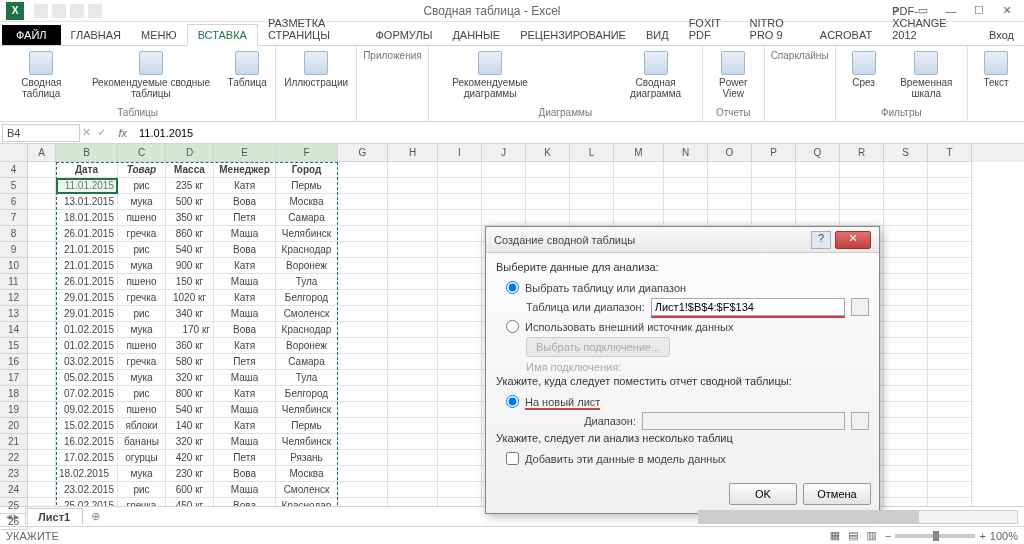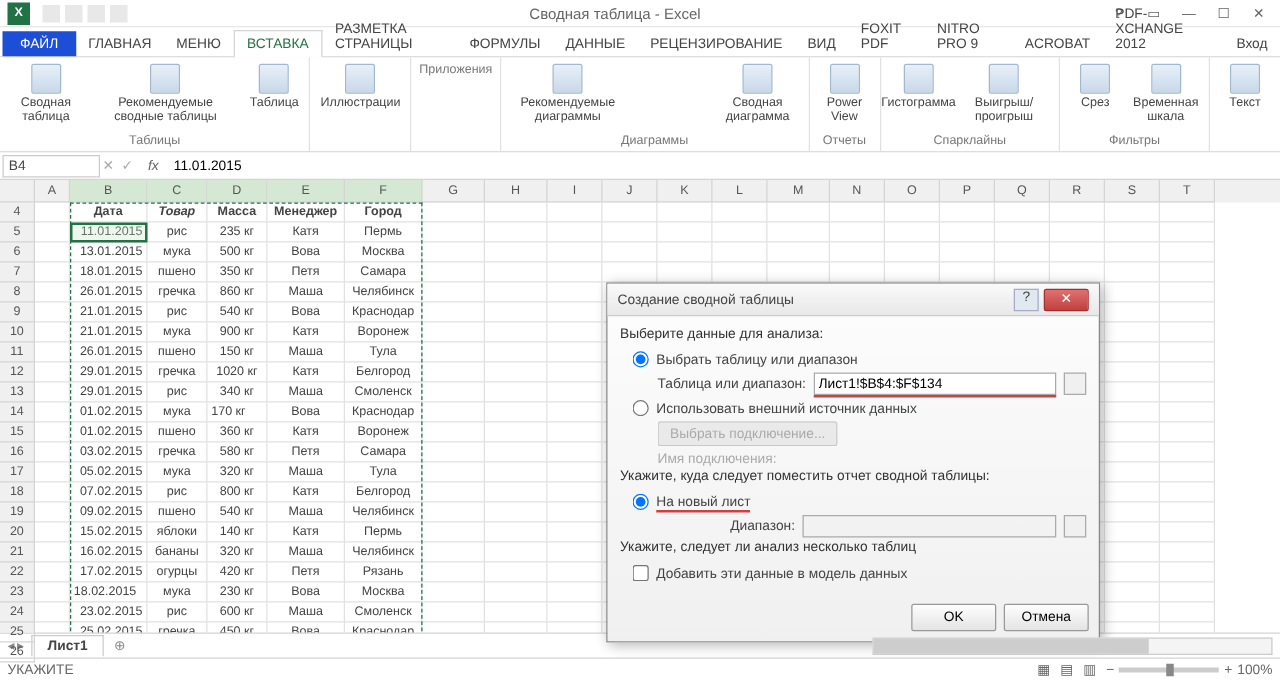--- a/index.html
+++ b/index.html
@@ -5,21 +5,21 @@
 *{box-sizing:border-box;margin:0;padding:0;font-family:"Segoe UI",Tahoma,sans-serif;font-size:11px}
 body{background:#fff;width:1024px;height:544px;overflow:hidden;position:relative;color:#444}
 .titlebar{height:22px;background:#fff;display:flex;align-items:center;border-bottom:1px solid #e1e1e1}
 .titlebar .excel-ic{width:18px;height:18px;margin:0 6px;background:#217346;color:#fff;display:flex;align-items:center;justify-content:center;font-size:10px;font-weight:bold}
 .titlebar .qat{display:flex;gap:4px;margin-left:4px}
 .titlebar .qat span{width:14px;height:14px;background:#e8e8e8;display:inline-block}
 .titlebar .ttl{flex:1;text-align:center;color:#666;font-size:12px}
 .titlebar .winbtns{display:flex;gap:2px;margin-right:4px}
 .titlebar .winbtns span{width:26px;height:18px;display:flex;align-items:center;justify-content:center;color:#666}
 .tabs{height:24px;background:#fff;display:flex;align-items:flex-end;padding-left:2px;border-bottom:1px solid #d4d4d4}
-.tabs .file{background:#1d4ed8;color:#fff;padding:4px 14px;font-size:11px;text-transform:uppercase}
+.tabs .file{background:#000000;color:#fff;padding:4px 14px;font-size:11px;text-transform:uppercase}
 .tabs .tab{padding:4px 10px;font-size:11px;color:#444;text-transform:uppercase;cursor:pointer}
 .tabs .tab.active{border:1px solid #d4d4d4;border-bottom:1px solid #fff;background:#fff;color:#217346;margin-bottom:-1px}
 .tabs .vhod{margin-left:auto;padding:4px 10px;color:#444}
 .ribbon{height:76px;background:#fff;display:flex;border-bottom:1px solid #d4d4d4}
 .grp{border-right:1px solid #e1e1e1;padding:3px 6px;display:flex;flex-direction:column;align-items:center;justify-content:space-between}
 .grp .items{display:flex;gap:6px;align-items:flex-start;flex:1}
 .grp .lbl{font-size:10px;color:#777;padding-top:1px}
 .btn{display:flex;flex-direction:column;align-items:center;gap:2px;cursor:pointer;padding:2px;min-width:44px}
 .btn .ic{width:24px;height:24px;background:linear-gradient(#e8f0f8,#c8d8e8);border:1px solid #a0b8d0;border-radius:2px}
 .btn .tx{font-size:10px;color:#444;text-align:center;line-height:11px}
@@ -171,31 +171,20 @@
     <div class="items">
         <div class="btn">
           <div class="ic"></div>
           <div class="tx">Power
 View</div>
         </div>
       </div>
     <div class="lbl">Отчеты</div>
   </div>
   <div class="grp">
-    <div class="items">
-      <div class="btn">
-          <div class="ic"></div>
-          <div class="tx">Гистограмма</div>
-        </div>
-      <div class="btn">
-          <div class="ic"></div>
-          <div class="tx">Выигрыш/
-проигрыш</div>
-        </div>
-    </div>
     <div class="lbl">Спарклайны</div>
   </div>
   <div class="grp">
     <div class="items">
       <div class="btn">
           <div class="ic"></div>
           <div class="tx">Срез</div>
         </div>
       <div class="btn">
           <div class="ic"></div>
@@ -497,21 +486,21 @@
           <div class="cell" style="width: 44px;"></div>
           <div class="cell" style="width: 44px;"></div>
           <div class="cell" style="width: 44px;"></div>
           <div class="cell" style="width: 44px;"></div>
           <div class="cell" style="width: 44px;"></div>
         </div>
         <div class="row">
           <div class="cell" style="width: 28px;"></div>
           <div class="cell" style="width: 62px; text-align: right;">01.02.2015</div>
           <div class="cell" style="width: 48px; text-align: center;">мука</div>
-          <div class="cell" style="width: 48px; text-align: left;">170 кг</div>
+          <div class="cell" style="width: 48px; text-align: right;">170 кг</div>
           <div class="cell" style="width: 62px; text-align: center;">Вова</div>
           <div class="cell" style="width: 62px; text-align: center;">Краснодар</div>
           <div class="cell" style="width: 50px;"></div>
           <div class="cell" style="width: 50px;"></div>
           <div class="cell" style="width: 44px;"></div>
           <div class="cell" style="width: 44px;"></div>
           <div class="cell" style="width: 44px;"></div>
           <div class="cell" style="width: 44px;"></div>
           <div class="cell" style="width: 50px;"></div>
           <div class="cell" style="width: 44px;"></div>

